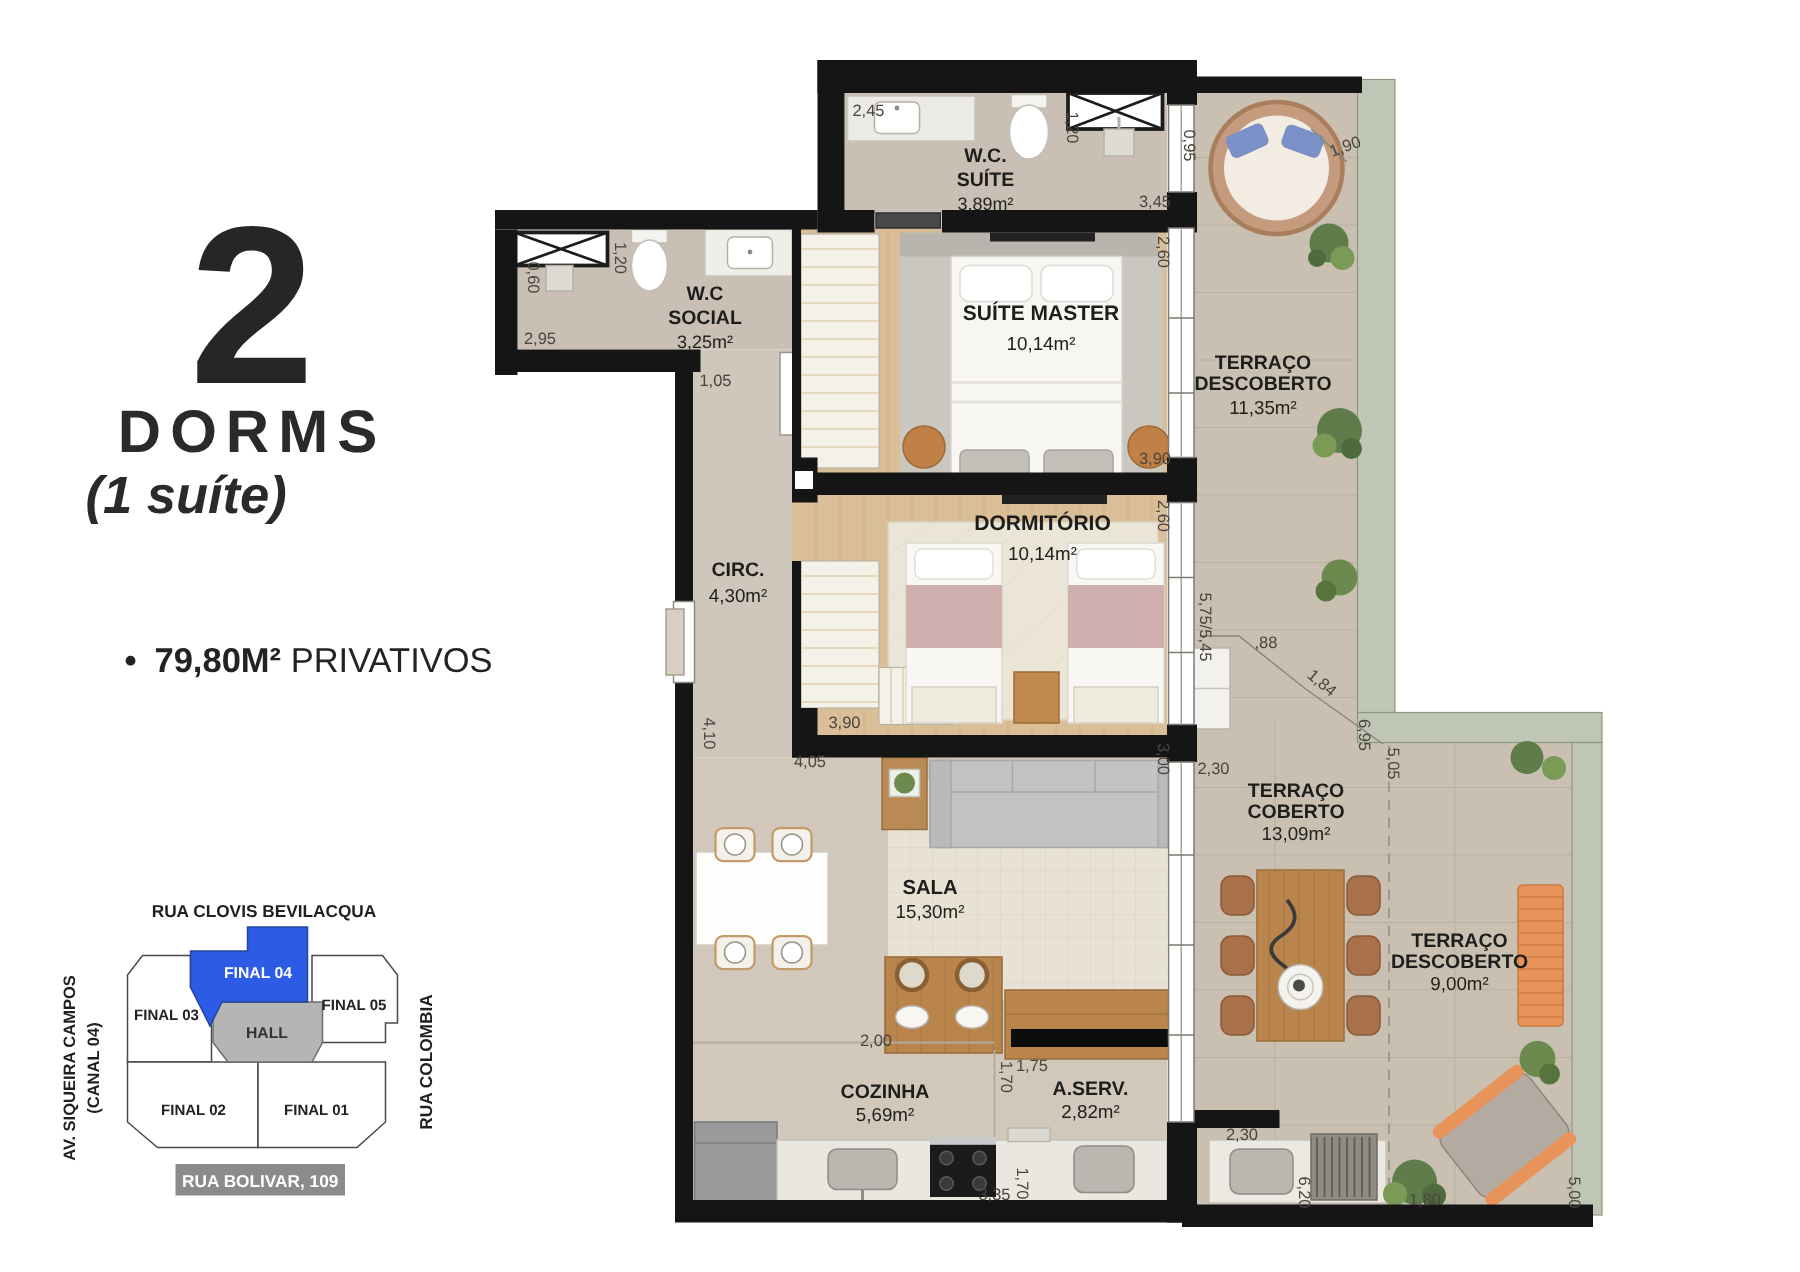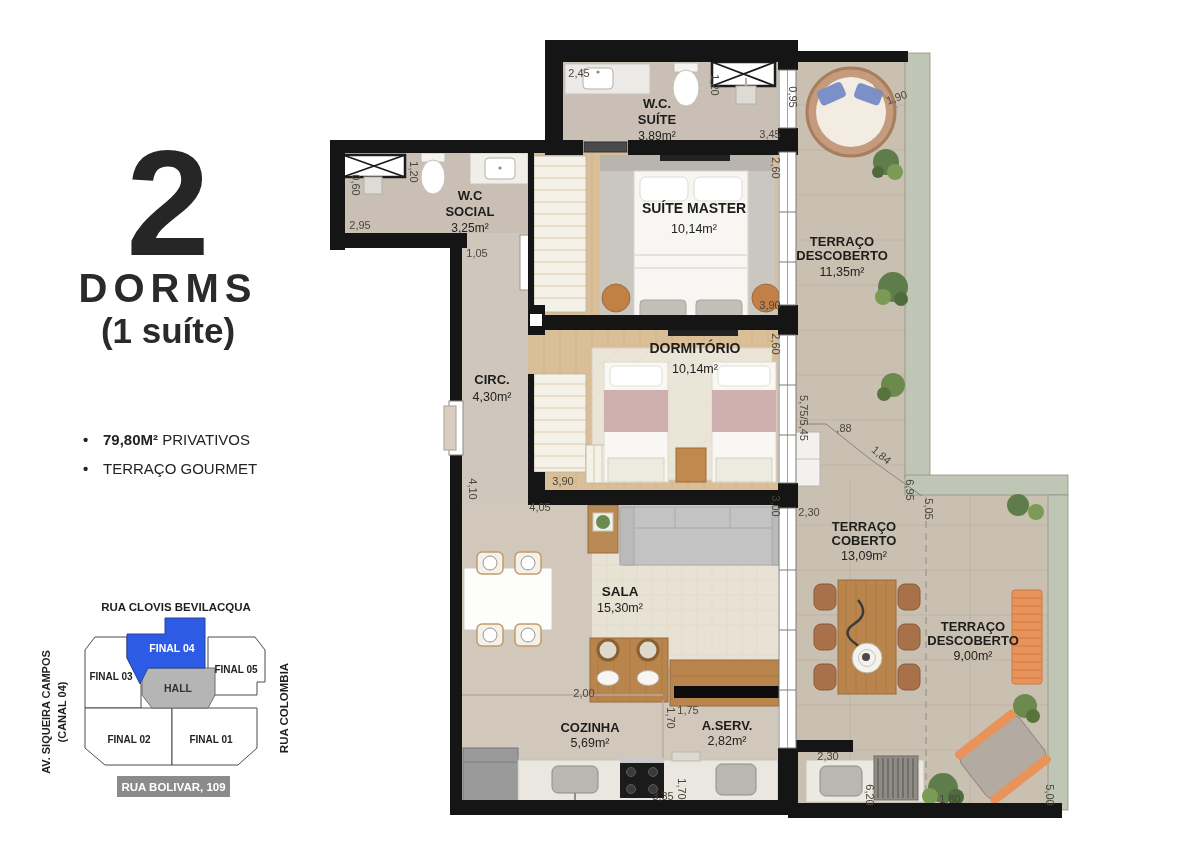--- a/index.html
+++ b/index.html
@@ -3,42 +3,41 @@
 <meta charset="utf-8">
 <style>
   html,body{margin:0;padding:0;background:#ffffff;}
   body{width:1200px;height:848px;position:relative;overflow:hidden;
        font-family:"Liberation Sans",sans-serif;-webkit-font-smoothing:antialiased;}
   .abs{position:absolute;}
   .big-number{left:92px;top:128px;width:150px;text-align:center;
       font-size:150px;line-height:1;font-weight:700;color:#262626;letter-spacing:-2px;}
   .title-word{left:52px;top:268px;width:232px;text-align:center;
       font-size:40px;line-height:1;font-weight:700;color:#2a2a2a;letter-spacing:6px;}
-  .subtitle{left:57px;top:312px;width:222px;text-align:center;
-      font-size:35px;line-height:1.1;font-weight:700;color:#2a2a2a;}
+  .subtitle{left:57px;top:312px;width:222px;text-align:left;
+      font-size:35px;line-height:1.1;font-weight:700;color:#2a2a2a;font-style:italic;}
   .features{left:83px;top:426px;width:250px;list-style:none;margin:0;padding:0;}
-  .features li{font-size:15px;line-height:28.5px;color:#232323;white-space:nowrap;}
+  .features li{font-size:23px;line-height:28.5px;color:#232323;white-space:nowrap;}
   .features .dot{display:inline-block;width:20px;font-weight:700;}
   .b{font-weight:700;}
   svg{position:absolute;left:0;top:0;}
   text{font-family:"Liberation Sans",sans-serif;}
   .room-name{font-weight:700;fill:#1d1d1b;}
   .room-area{fill:#22221f;}
   .dim{fill:#4a463f;font-size:11px;}
   .street{font-weight:700;fill:#1f1f1f;}
 </style>
 </head>
 <body>
 
 <div class="abs big-number">2</div>
 <div class="abs title-word">DORMS</div>
 <div class="abs subtitle">(1 suíte)</div>
 <ul class="abs features">
   <li><span class="dot">•</span><span class="b">79,80M²</span><span> PRIVATIVOS</span></li>
-  <li><span class="dot">•</span><span>TERRAÇO GOURMET</span></li>
 </ul>
 
 <svg width="1200" height="848" viewBox="0 0 1200 848">
 
   <g>
     <text class="street" x="176" y="611" font-size="11.5" text-anchor="middle">RUA CLOVIS BEVILACQUA</text>
     <text class="street" x="50" y="712" font-size="11" text-anchor="middle" transform="rotate(-90 50 712)">AV. SIQUEIRA CAMPOS</text>
     <text class="street" x="66" y="712" font-size="11" text-anchor="middle" transform="rotate(-90 66 712)">(CANAL 04)</text>
     <text class="street" x="288" y="708" font-size="11.5" text-anchor="middle" transform="rotate(-90 288 708)">RUA COLOMBIA</text>
 

